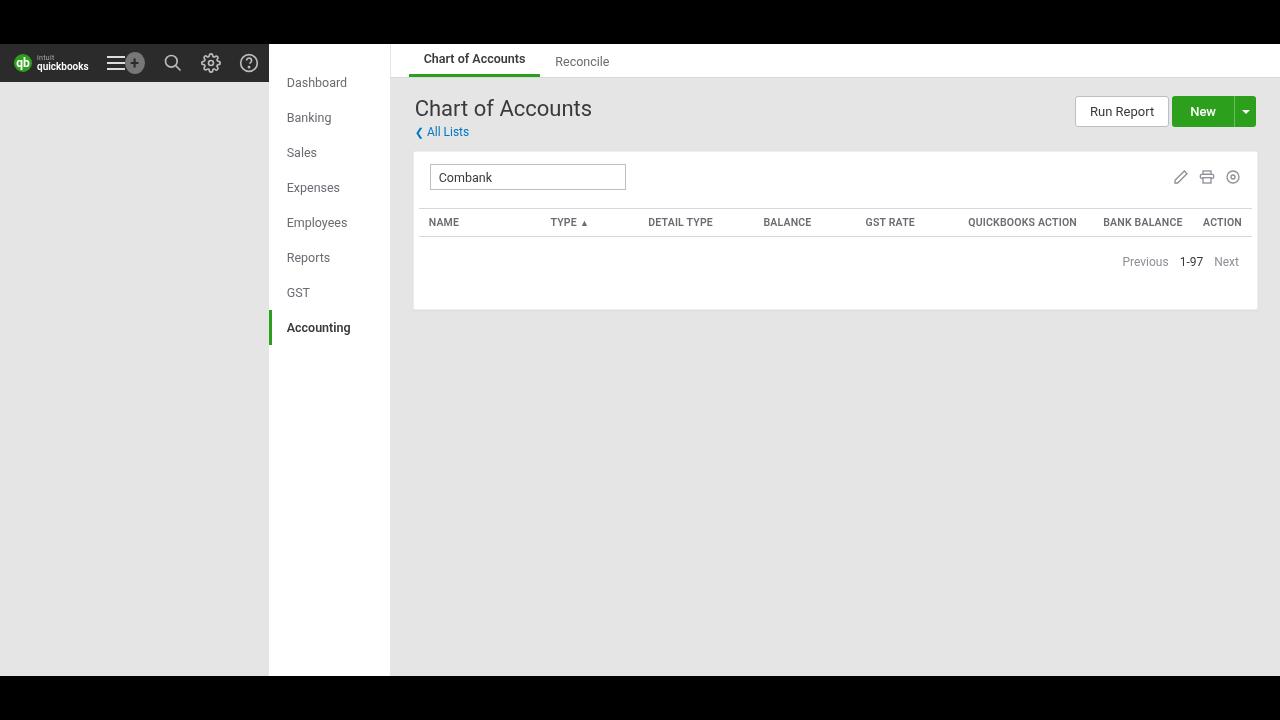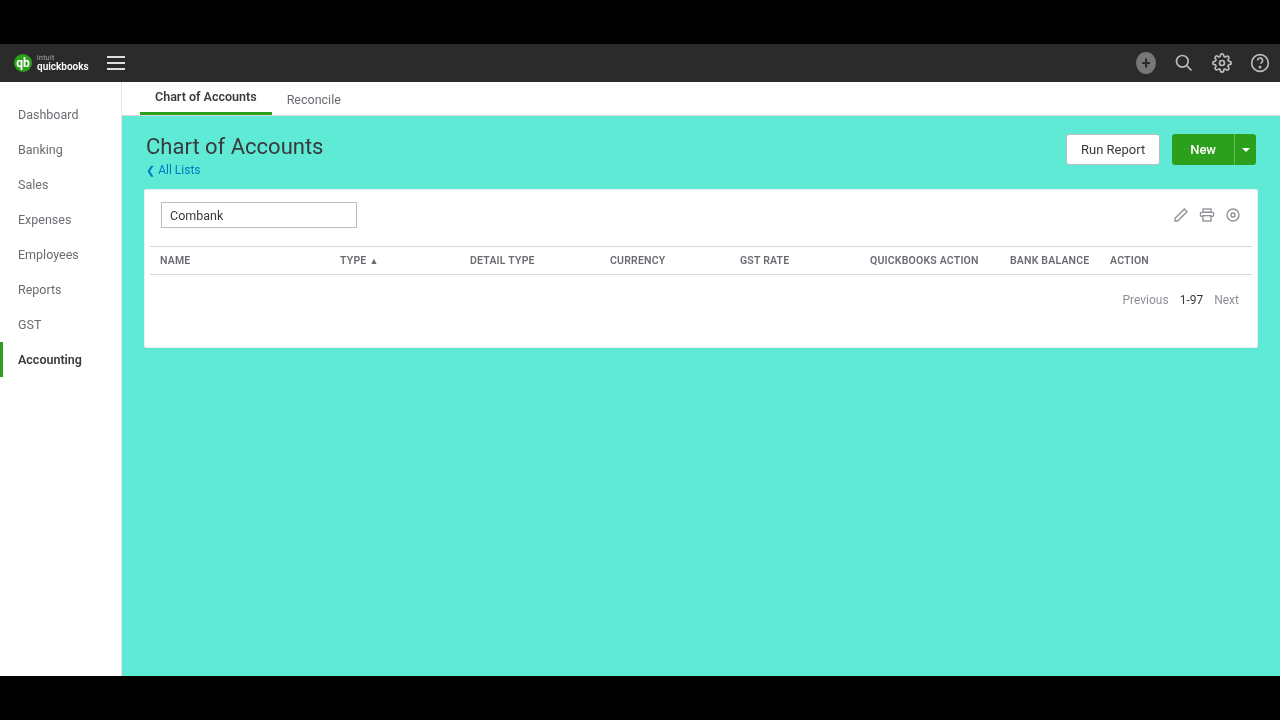--- a/index.html
+++ b/index.html
@@ -1,50 +1,50 @@
 <!DOCTYPE html>
 <html><head>
 <meta charset="utf-8">
 <style>
   * { margin: 0; padding: 0; box-sizing: border-box; font-family: -apple-system, BlinkMacSystemFont, "Segoe UI", Roboto, Helvetica, Arial, sans-serif; }
   html, body { width: 1280px; height: 720px; background: #000; }
-  .app-wrap { position: absolute; top: 44px; left: 0; right: 0; bottom: 44px; background: #5eead4; display: flex; flex-direction: column; }
+  .app-wrap { position: absolute; top: 44px; left: 0; right: 0; bottom: 44px; background: #e5e5e5; display: flex; }
 
   
   .topbar { height: 38px; background: #2b2b2b; display: flex; align-items: center; color: #eee; padding: 0 10px 0 14px; }
   .qb-mark { width: 18px; height: 18px; border-radius: 50%; background: #2ca01c; display: flex; align-items: center; justify-content: center; color: #fff; font-weight: bold; font-size: 12px; margin-right: 5px; }
   .brand-text { display: flex; flex-direction: column; line-height: 1; }
   .brand-top { font-size: 7px; color: #aaa; letter-spacing: 0.3px; }
   .brand-main { font-size: 10px; font-weight: 600; color: #fff; }
   .hamburger { margin-left: 18px; width: 18px; height: 14px; display: flex; flex-direction: column; justify-content: space-between; cursor: pointer; }
   .hamburger span { height: 2px; background: #ddd; display: block; }
   .top-right { margin-left: auto; display: flex; gap: 18px; align-items: center; }
   .top-icon { width: 20px; height: 20px; display: flex; align-items: center; justify-content: center; color: #bbb; cursor: pointer; }
   .top-icon svg { width: 20px; height: 20px; }
   .plus-circle { width: 22px; height: 22px; border-radius: 50%; background: #777; color: #2b2b2b; font-weight: bold; font-size: 16px; display:flex; align-items:center; justify-content:center; }
 
   
   .content { flex: 1; display: flex; }
-  .sidebar { width: 122px; background: #fff; border-right: 1px solid #e3e5e8; padding-top: 15px; }
+  .sidebar { width: 122px; background: #fff; border-right: 1px solid #e3e5e8; padding-top: 21px; }
   .side-item { padding: 10px 18px; font-size: 12.5px; color: #6b6c72; cursor: pointer; }
   .side-item.active { color: #393a3d; font-weight: 600; position: relative; }
   .side-item.active::before { content: ""; position: absolute; left: 0; top: 0; bottom: 0; width: 3px; background: #2ca01c; }
 
   .main { flex: 1; display: flex; flex-direction: column; }
 
   .subtabs { height: 34px; border-bottom: 1px solid #d4d7dc; background: #fff; padding-left: 18px; display: flex; align-items: flex-end; }
   .subtab { padding: 9px 15px 8px; font-size: 12.5px; color: #6b6c72; cursor: pointer; }
   .subtab.active { color: #393a3d; font-weight: 600; border-bottom: 3px solid #2ca01c; }
 
   .page-head { padding: 18px 24px 8px 24px; display: flex; align-items: flex-start; }
   .page-head-left { display: flex; flex-direction: column; }
   .page-title { font-size: 22px; color: #393a3d; font-weight: 400; }
   .back-link { margin-top: 4px; font-size: 12px; color: #0077c5; cursor: pointer; display: flex; align-items: center; }
   .back-link .chev { color: #0077c5; margin-right: 3px; font-size: 11px; }
-  .page-head-right { margin-left: auto; display: flex; gap: 12px; }
+  .page-head-right { margin-left: auto; display: flex; gap: 3px; }
   .btn { font-size: 13px; cursor: pointer; display: flex; align-items: center; justify-content: center; border-radius: 3px; }
   .btn-outline { padding: 7px 14px; background: #fff; border: 1px solid #babec5; color: #393a3d; }
   .btn-new-wrap { display: flex; }
   .btn-new { padding: 7px 18px; background: #2ca01c; color: #fff; border-radius: 3px 0 0 3px; font-weight: 500; }
   .btn-new-caret { width: 22px; background: #2ca01c; color: #fff; display:flex; align-items:center; justify-content:center; border-left: 1px solid rgba(255,255,255,.3); border-radius: 0 3px 3px 0;}
   .btn-new-caret svg { width: 10px; height: 10px; }
 
   .panel { margin: 4px 22px 0 22px; background: #fff; border: 1px solid #eceef1; border-radius: 2px; box-shadow: 0 1px 2px rgba(0,0,0,.04); }
   .panel-top { padding: 12px 16px 10px; display: flex; align-items: center; }
   .search-input { width: 196px; height: 26px; border: 1px solid #babec5; padding: 3px 8px; font-size: 12.5px; color: #393a3d; outline: none; }
@@ -161,21 +161,21 @@
         </div>
 
         <table class="grid">
           <thead>
             <tr>
               <th style="width:180px">NAME</th>
               <th style="width:130px">
                 <span>TYPE</span><span class="sort-caret">▲</span>
               </th>
               <th style="width:140px">DETAIL TYPE</th>
-              <th style="width:130px">CURRENCY</th>
+              <th style="width:130px">BALANCE</th>
               <th style="width:130px">GST RATE</th>
               <th style="width:140px">QUICKBOOKS ACTION</th>
               <th style="width:100px">BANK BALANCE</th>
               <th class="action">ACTION</th>
             </tr>
           </thead>
         </table>
 
         <div class="paging">
           <span>Previous</span>

